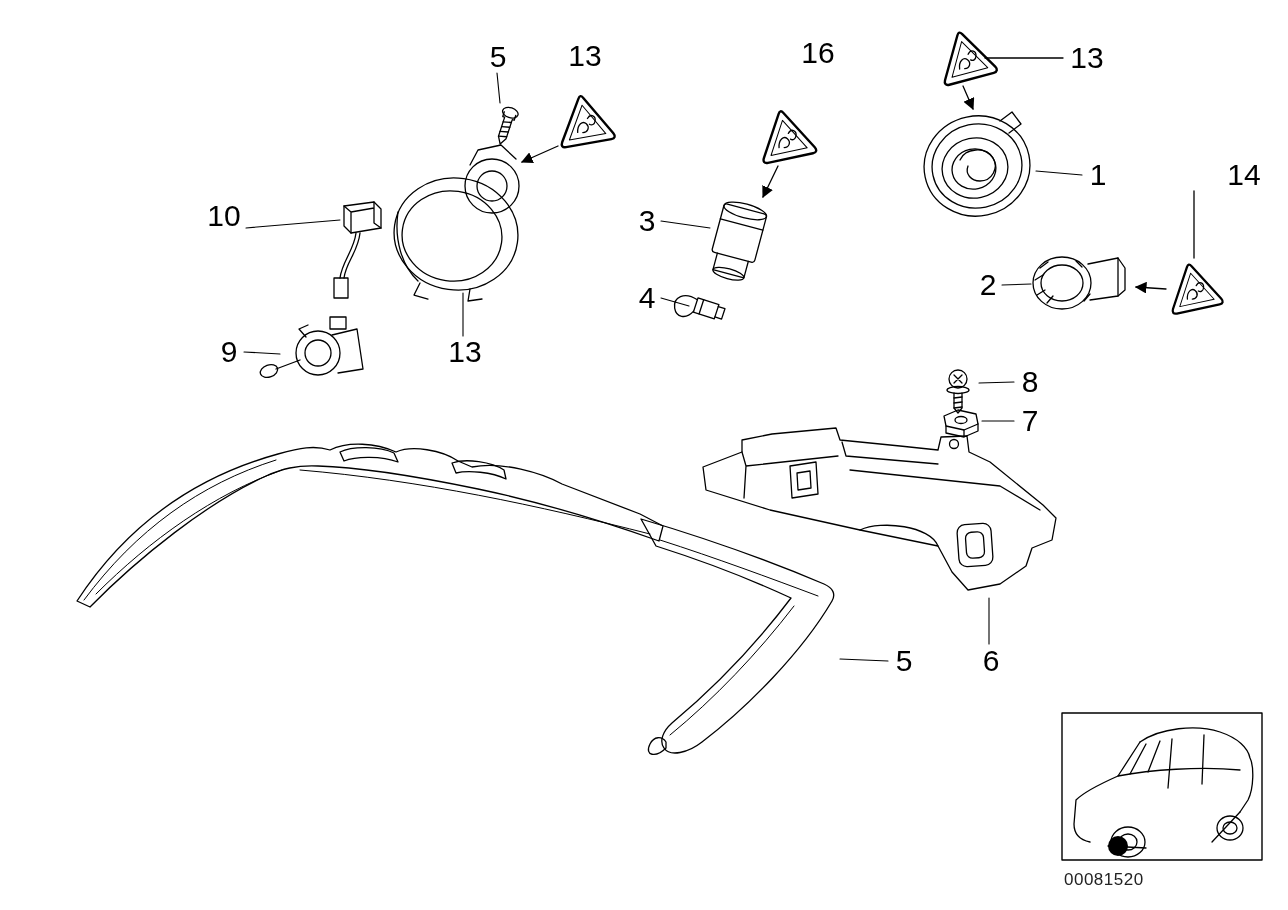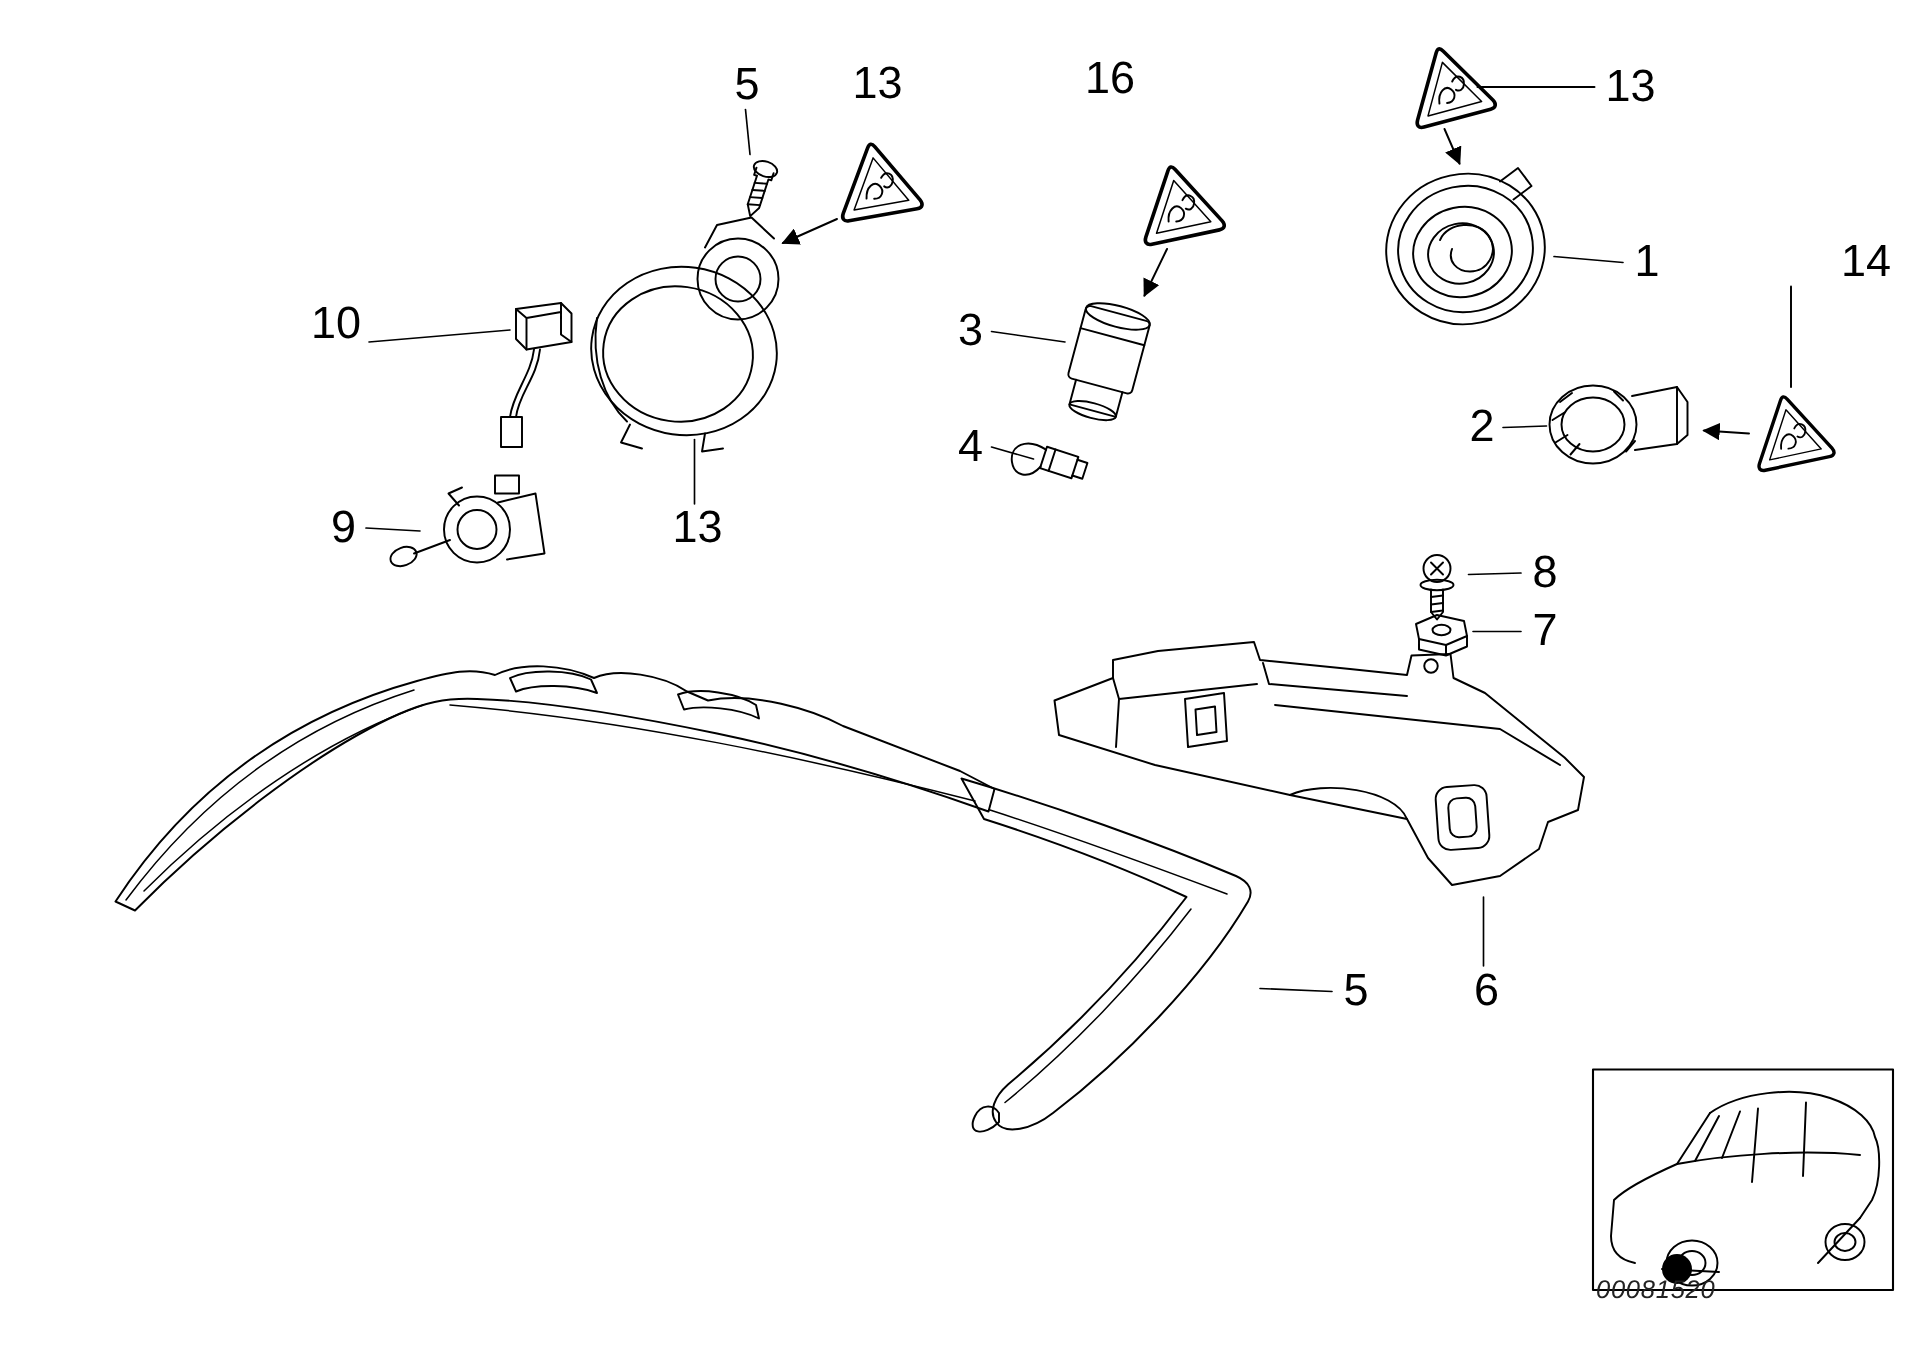--- a/index.html
+++ b/index.html
@@ -8,22 +8,22 @@
     font-family:"Liberation Sans",sans-serif;overflow:hidden;color:#000;
   }
   #stage{position:absolute;left:0;top:0;width:1288px;height:910px;}
   #lineart{position:absolute;left:0;top:0;}
   .callout{
     position:absolute;transform:translate(-50%,-50%);
     font-size:30px;line-height:1;color:#000;user-select:none;cursor:pointer;
     z-index:2;
   }
   .diagram-id{
-    position:absolute;left:1064px;top:850px;
-    font-size:17px;letter-spacing:0.5px;color:#222;z-index:2;font-style:italic;
+    position:absolute;left:1064px;top:870px;
+    font-size:17px;letter-spacing:0.5px;color:#222;z-index:2;
   }
 </style>
 </head>
 <body>
 
 <div id="stage">
 
   <svg id="lineart" width="1288" height="910" viewBox="0 0 1288 910" xmlns="http://www.w3.org/2000/svg">
     <defs>
       <marker id="arrow" viewBox="0 0 10 10" refX="9" refY="5" markerWidth="9" markerHeight="9" orient="auto-start-reverse">
@@ -200,17 +200,17 @@
   <div class="callout" style="left:991px;top:661px">6</div>
   <div class="callout" style="left:1030px;top:421px">7</div>
   <div class="callout" style="left:1030px;top:382px">8</div>
   <div class="callout" style="left:229px;top:352px">9</div>
   <div class="callout" style="left:224px;top:216px">10</div>
   <div class="callout" style="left:465px;top:352px">13</div>
   <div class="callout" style="left:498px;top:57px">5</div>
   <div class="callout" style="left:1087px;top:58px">13</div>
   <div class="callout" style="left:1244px;top:175px">14</div>
   <div class="callout" style="left:585px;top:56px">13</div>
-  <div class="callout" style="left:740px;top:53px">16</div>
+  <div class="callout" style="left:818px;top:53px">16</div>
 
   <div class="diagram-id">00081520</div>
 
 </div>
 
 </body></html>

